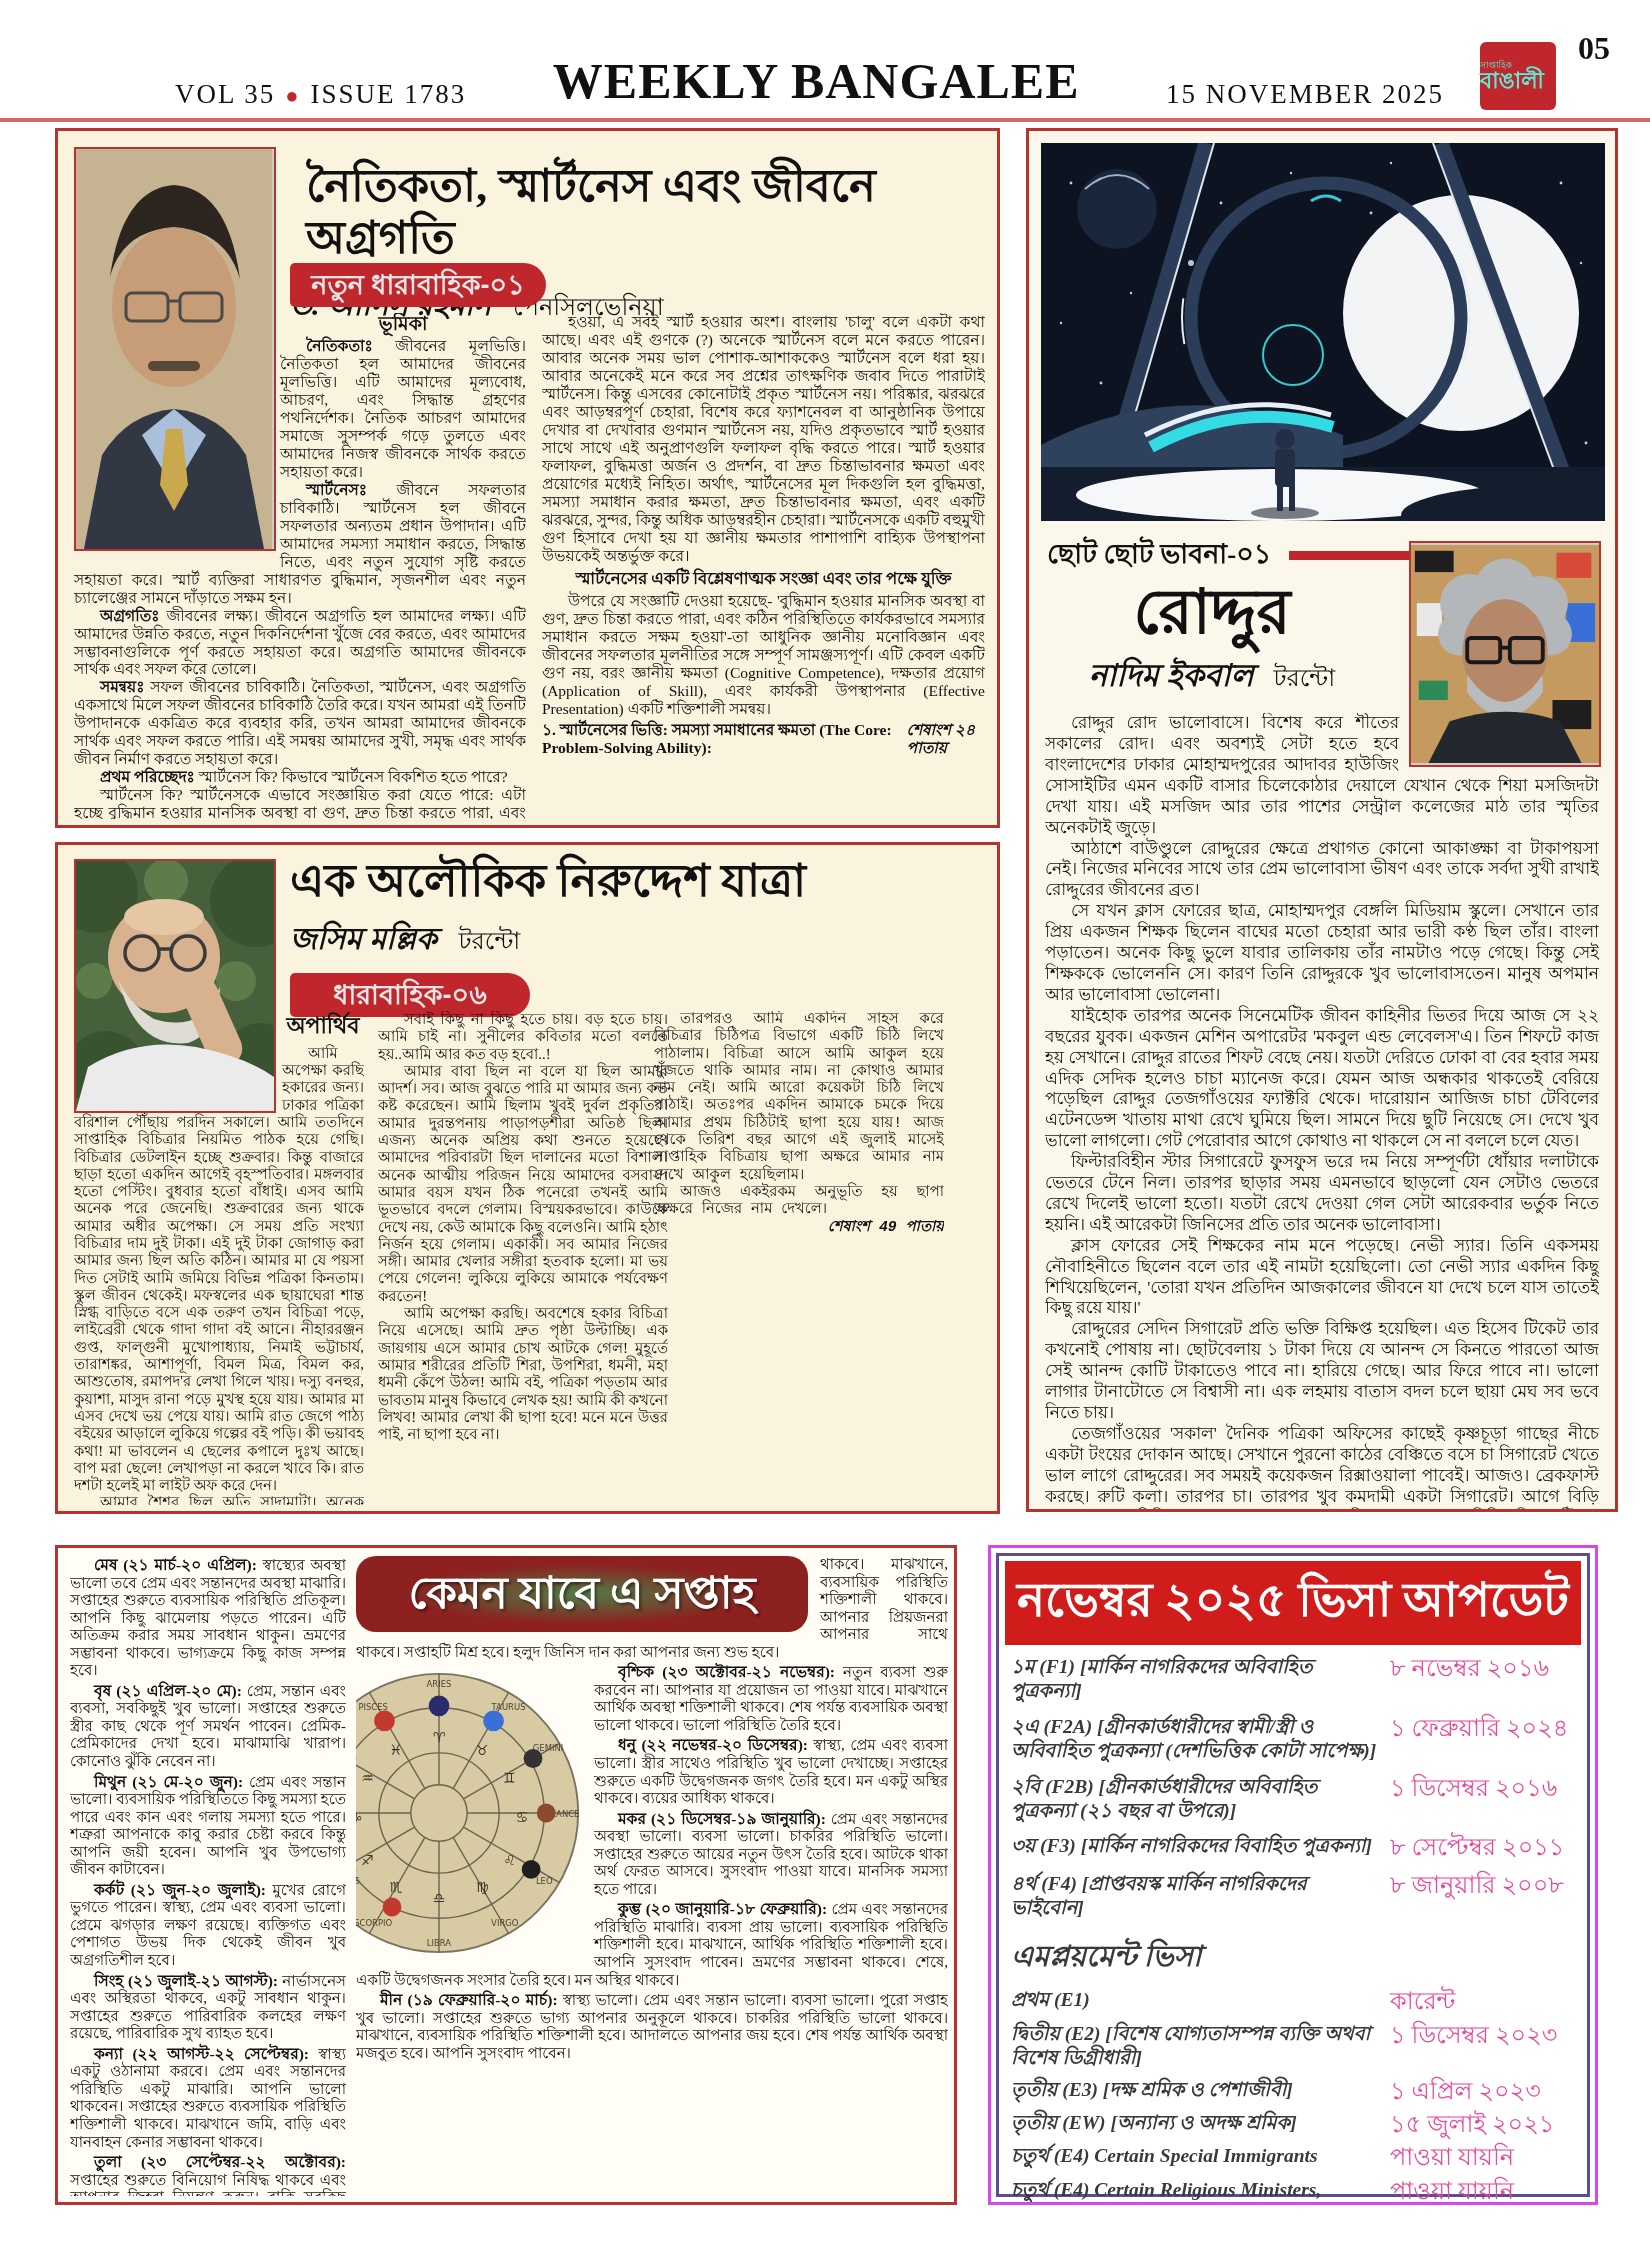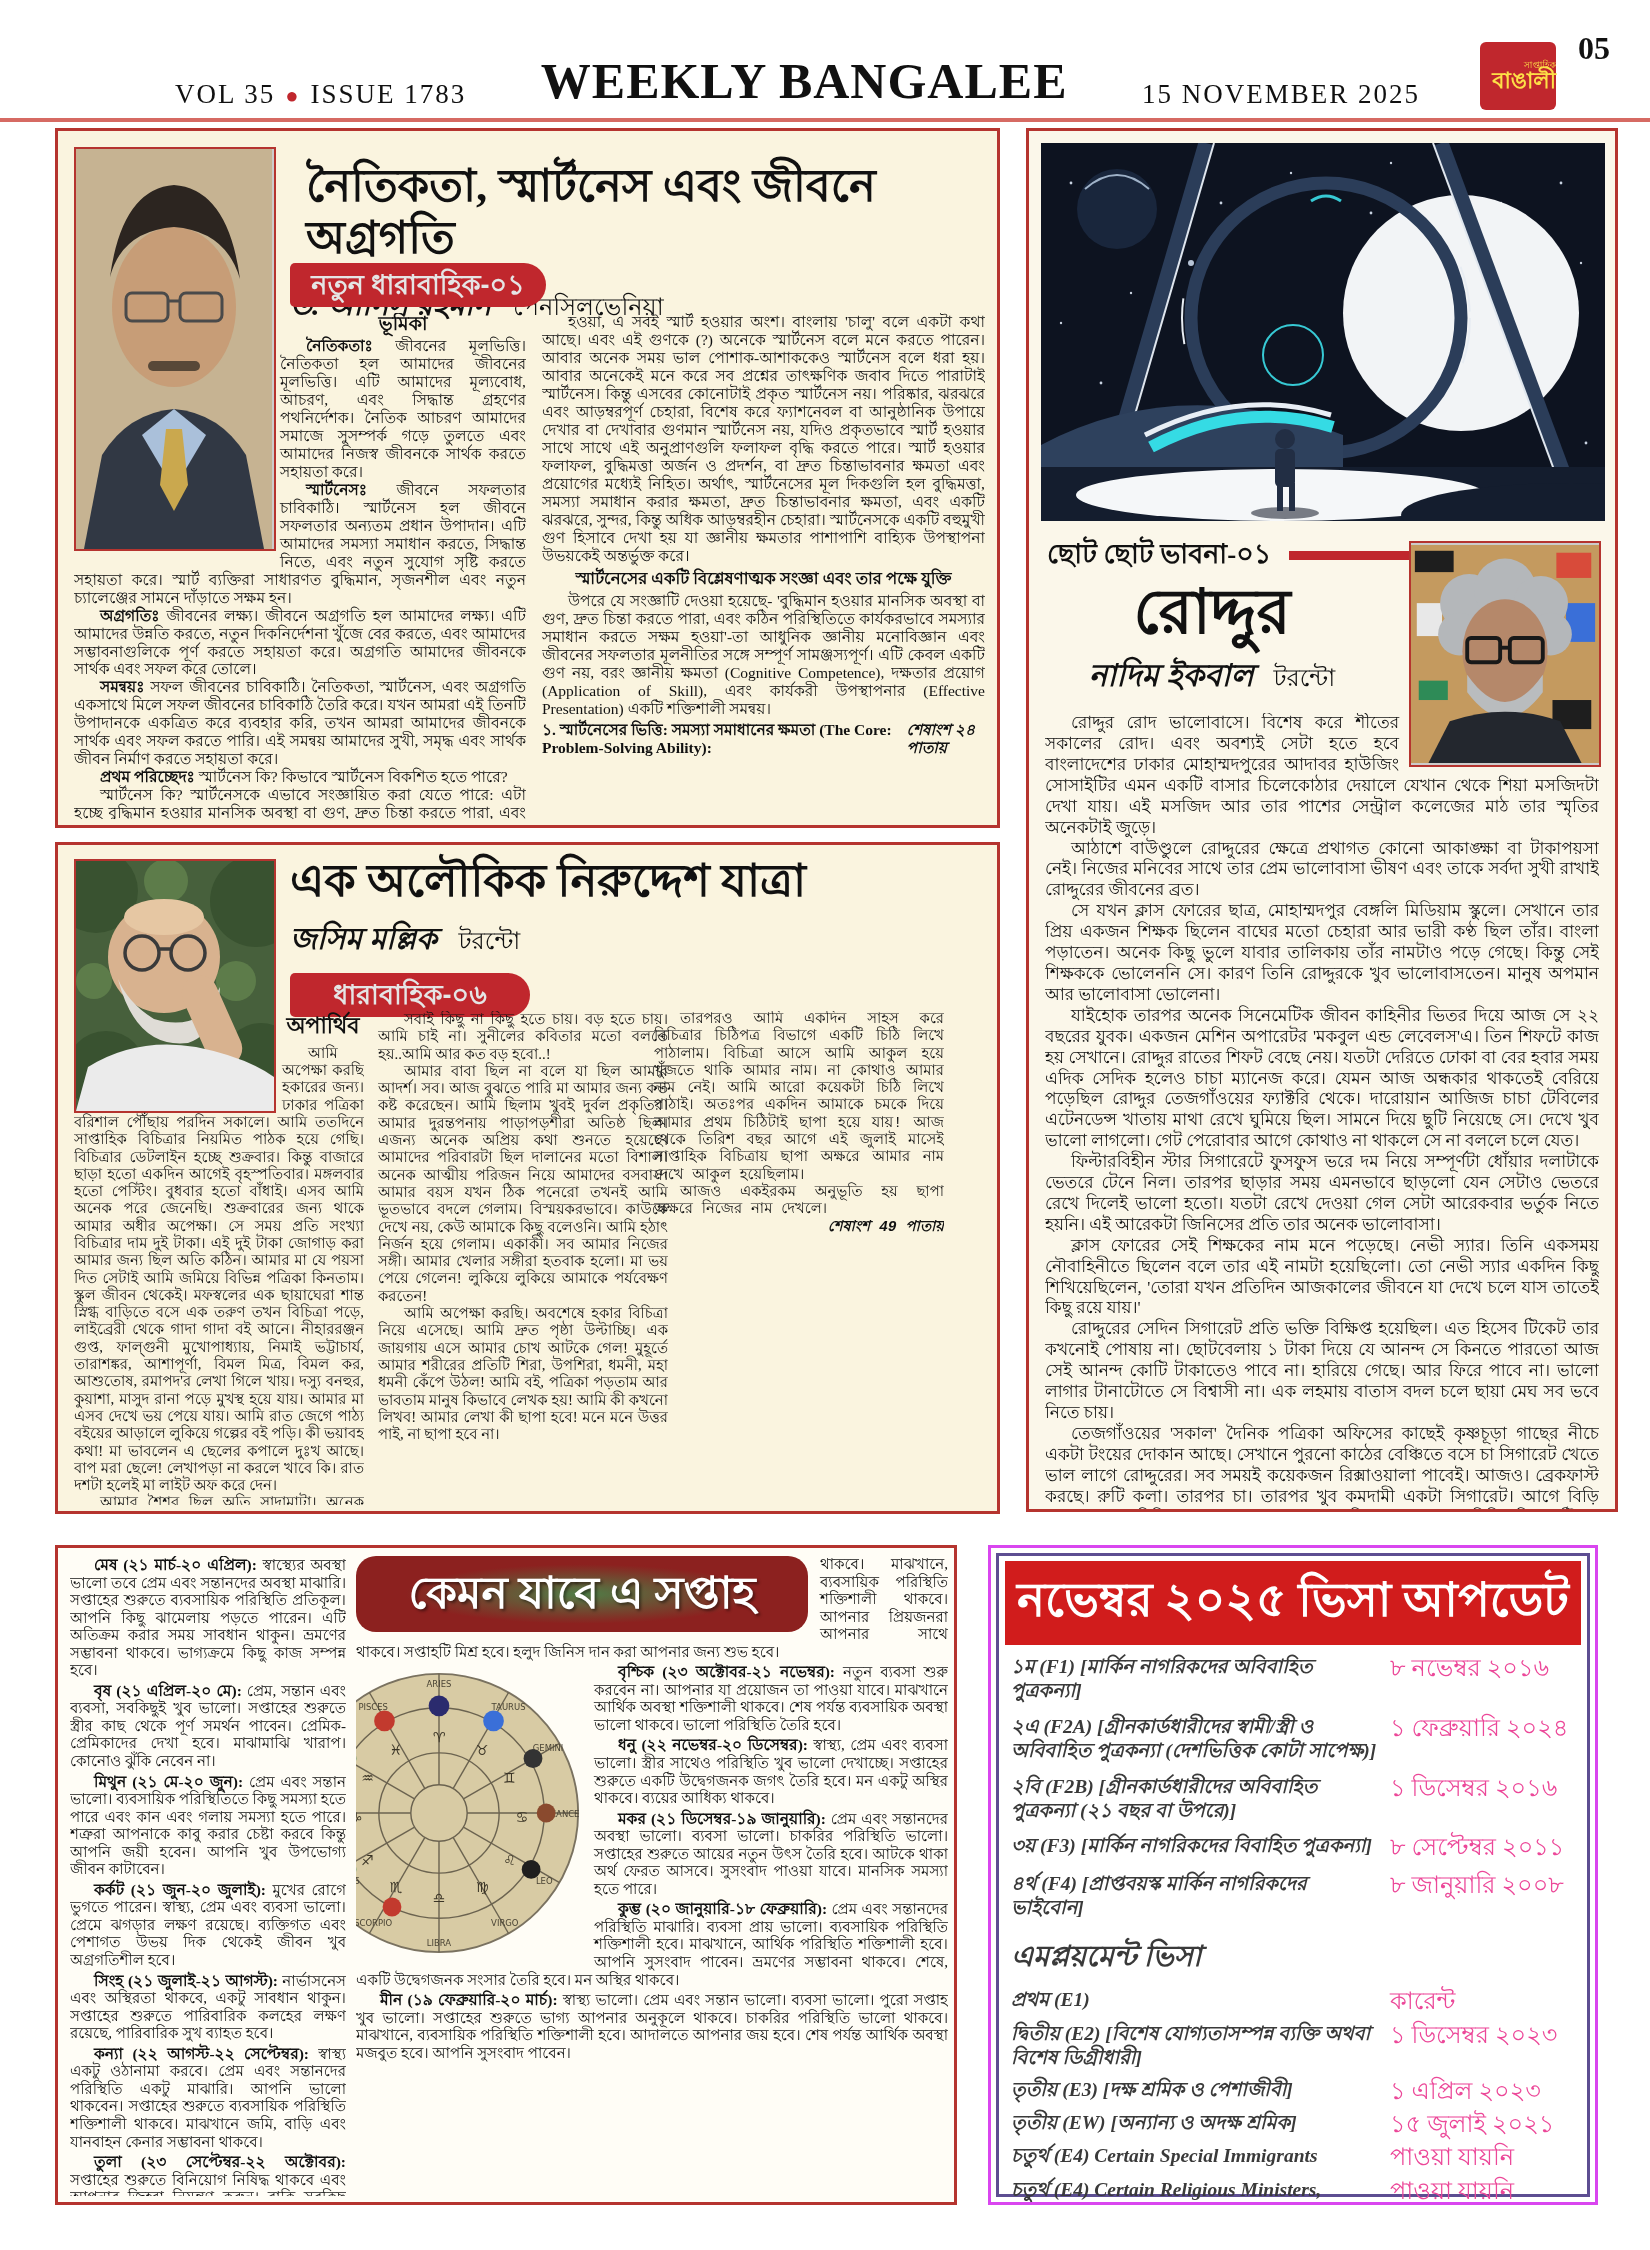--- a/index.html
+++ b/index.html
@@ -4,22 +4,22 @@
 <style>
   html,body{margin:0;padding:0;background:#e8e6e0;}
   .page{position:relative;width:1650px;height:2250px;background:#ffffff;margin:0 auto;
         font-family:"Liberation Serif",serif;color:#111;overflow:hidden;}
   
   .hdr{position:absolute;top:30px;left:55px;right:40px;height:80px;display:flex;align-items:flex-end;}
   .hdr .vol{font-size:27px;letter-spacing:2px;margin-left:120px;white-space:nowrap;}
   .hdr .dot{color:#c0272d;font-size:22px;padding:0 10px;}
   .hdr .mast{flex:1;text-align:center;font-size:50px;font-weight:bold;letter-spacing:1px;white-space:nowrap;}
   .hdr .date{font-size:27px;letter-spacing:2px;white-space:nowrap;margin-right:36px;}
-  .logo{width:76px;height:68px;background:#c0272d;border-radius:6px;color:#fde047;display:flex;flex-direction:column;
-        align-items:flex-end;justify-content:center;line-height:1;flex-shrink:0;margin-left:24px;}
+  .logo{width:76px;height:68px;background:#c0272d;border-radius:6px;color:#5eead4;display:flex;flex-direction:column;
+        align-items:flex-start;justify-content:center;line-height:1;flex-shrink:0;}
   .logo .lt{font-size:9px;}
   .logo .lm{font-size:22px;font-weight:bold;}
   .pageno{font-size:32px;font-weight:bold;margin-left:22px;align-self:flex-start;}
   .rule{position:absolute;top:118px;left:0;right:0;height:4px;background:#d66a63;}
   
   .box{position:absolute;background:#faf4df;border:3px solid #b5342f;overflow:hidden;box-sizing:border-box;}
   .para{margin:0;text-align:justify;text-indent:26px;}
   .plead{font-weight:bold;}
   .cont{float:right;font-style:italic;font-weight:bold;}
   .photo{position:absolute;border:2px solid #b5342f;overflow:hidden;background:#ccc;}

